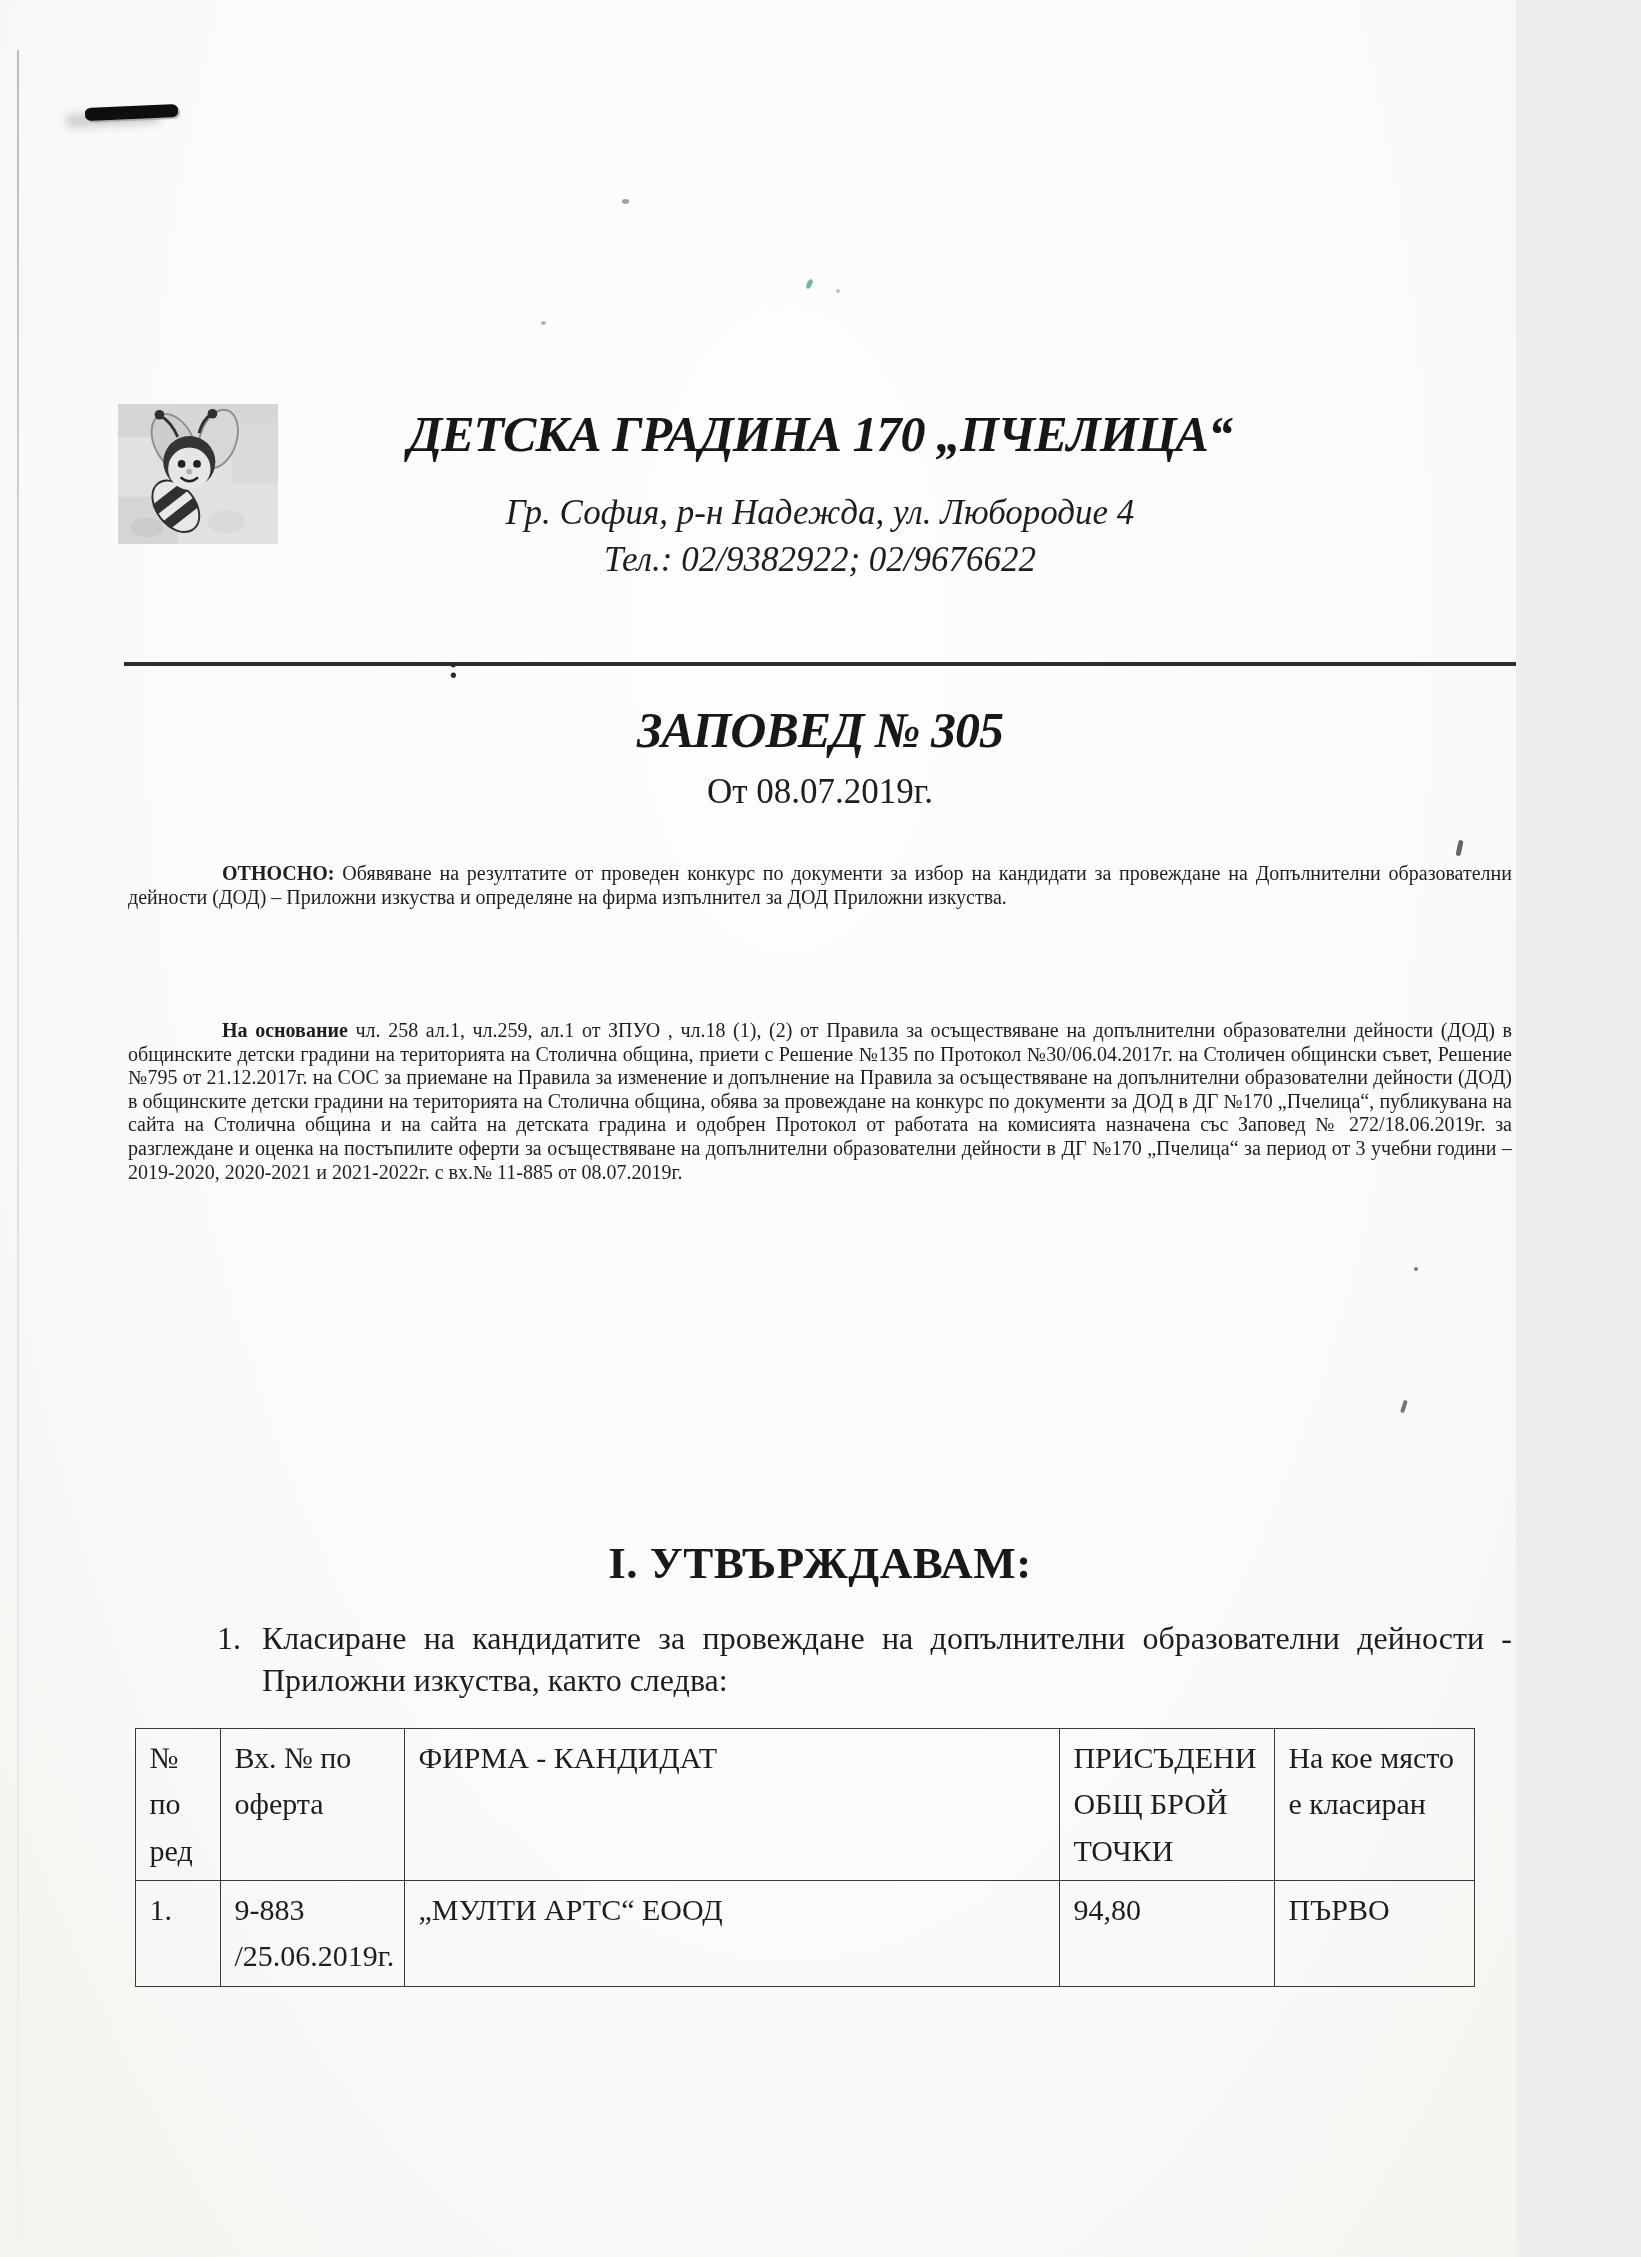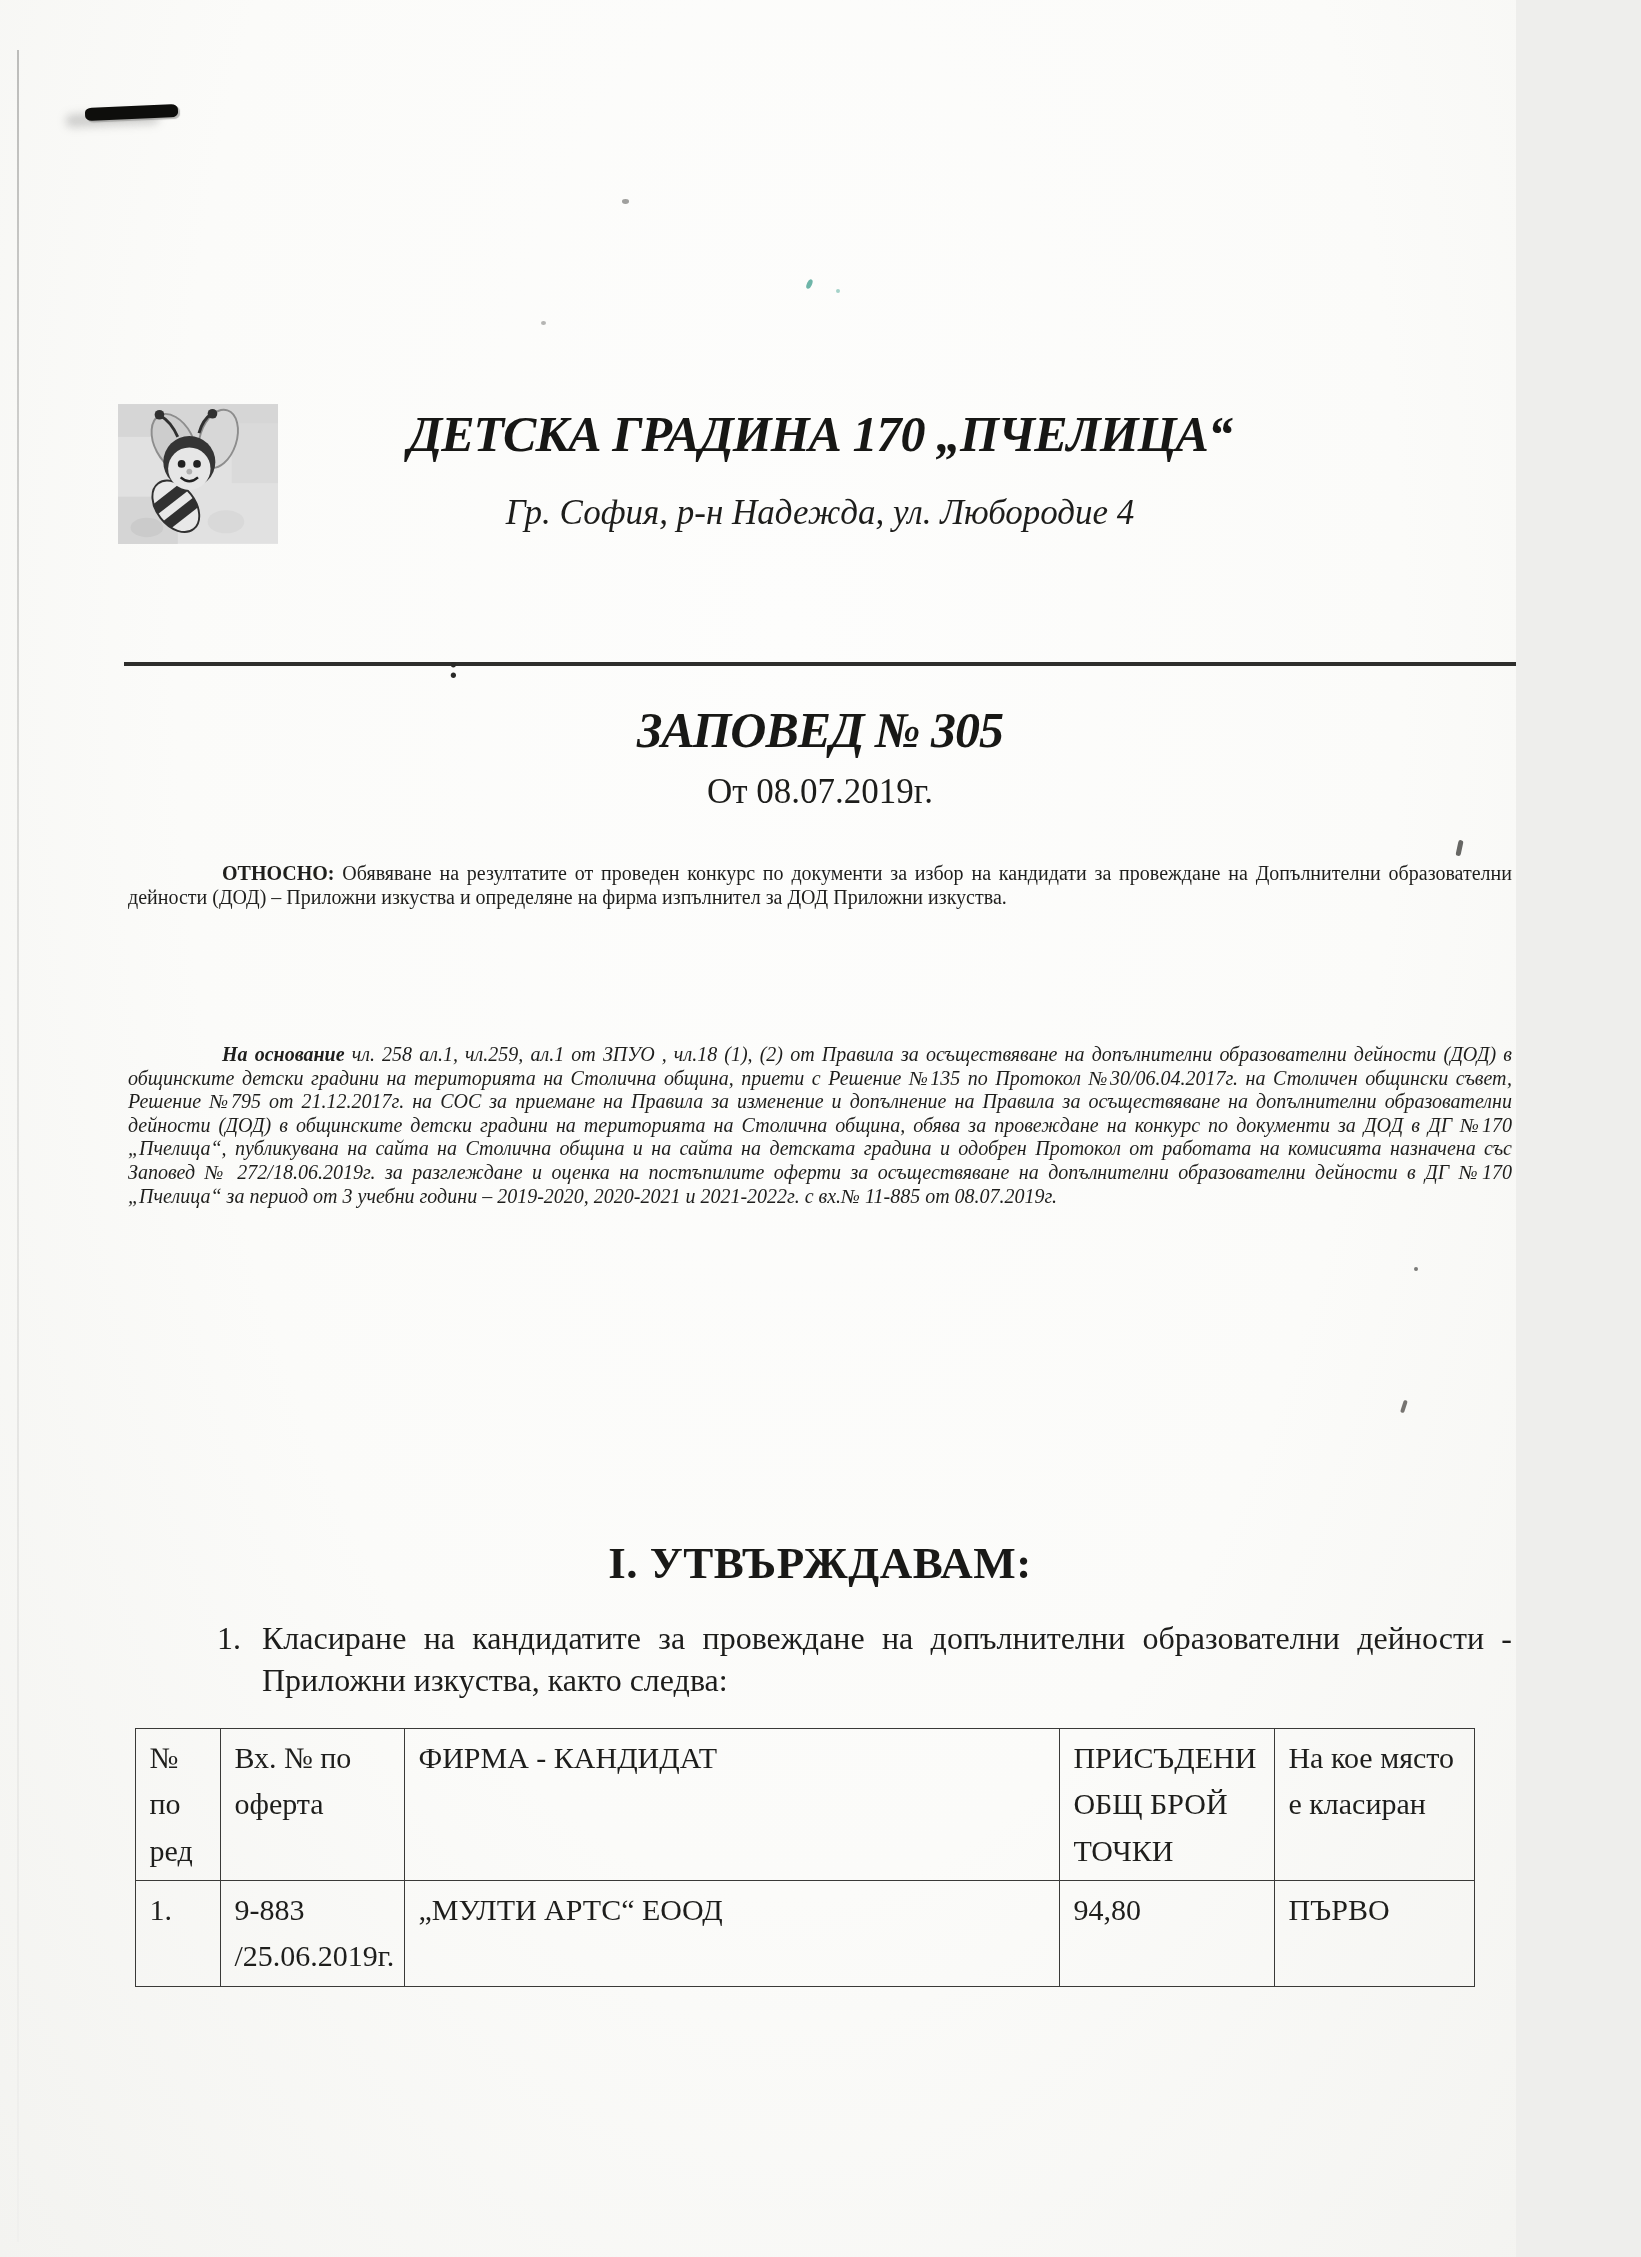--- a/index.html
+++ b/index.html
@@ -62,21 +62,21 @@
     position:absolute; left:128px; top:772px; width:1384px; text-align:center; font-size:35px;
   }
 
   
   .para {
     position:absolute; left:128px; width:1384px;
     font-size:20px; line-height:1.18; text-align:justify; text-indent:94px;
     color:#1e1e1c;
   }
   .para-subject { top:842px; }
-  .para-basis   { top:1023px;font-style:italic; }
+  .para-basis   { top:999px; }
   .bold { font-weight:bold; }
 
   .approve-heading {
     position:absolute; left:128px; top:1537px; width:1384px; text-align:center;
     font-size:45px; font-weight:bold; letter-spacing:0.5px; color:#191917;
   }
 
   .list-item {
     position:absolute; left:217px; top:1618px; width:1295px;
     display:flex; font-size:32px; line-height:1.3;
@@ -143,20 +143,21 @@
       <circle cx="66" cy="62" r="4" fill="#1b1b19"></circle>
       <circle cx="82" cy="62" r="4" fill="#1b1b19"></circle>
       <circle cx="74" cy="70" r="3" fill="#b9b3ab"></circle>
       <path d="M65 76 Q74 84 83 76" fill="none" stroke="#1b1b19" stroke-width="2.5"></path>
     </svg>
   </div>
 
   <div class="org-header">
     <div class="org-name">ДЕТСКА ГРАДИНА 170 „ПЧЕЛИЦА“</div>
     <div class="org-address">Гр. София, р-н Надежда, ул. Любородие 4</div>
+    <div class="org-phone">Тел.: 02/9382922; 02/9676622</div>
   </div>
   <div class="header-rule"></div>
 
   <div class="stray-colon">:</div>
 
   <div class="order-title">ЗАПОВЕД № 305</div>
   <div class="order-date">От 08.07.2019г.</div>
 
   <p class="para para-subject"><span class="bold">ОТНОСНО:</span><span> Обявяване на резултатите от проведен конкурс по документи за избор на кандидати за провеждане на Допълнителни образователни дейности (ДОД) – Приложни изкуства  и определяне на фирма изпълнител за ДОД Приложни изкуства.</span></p>
 

